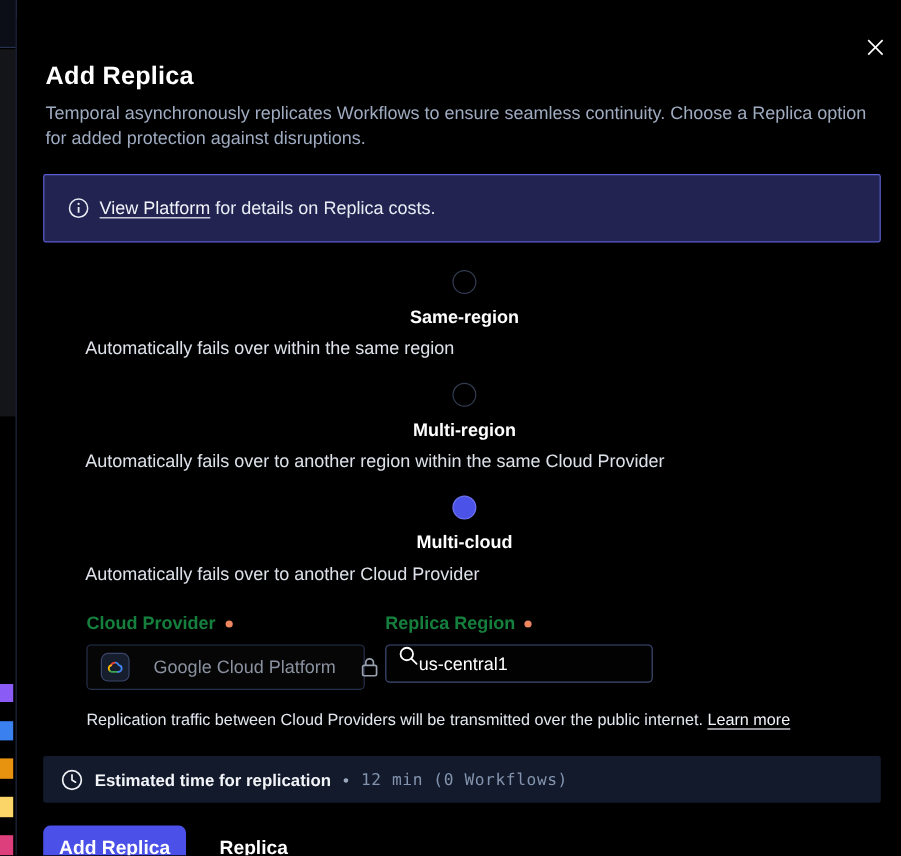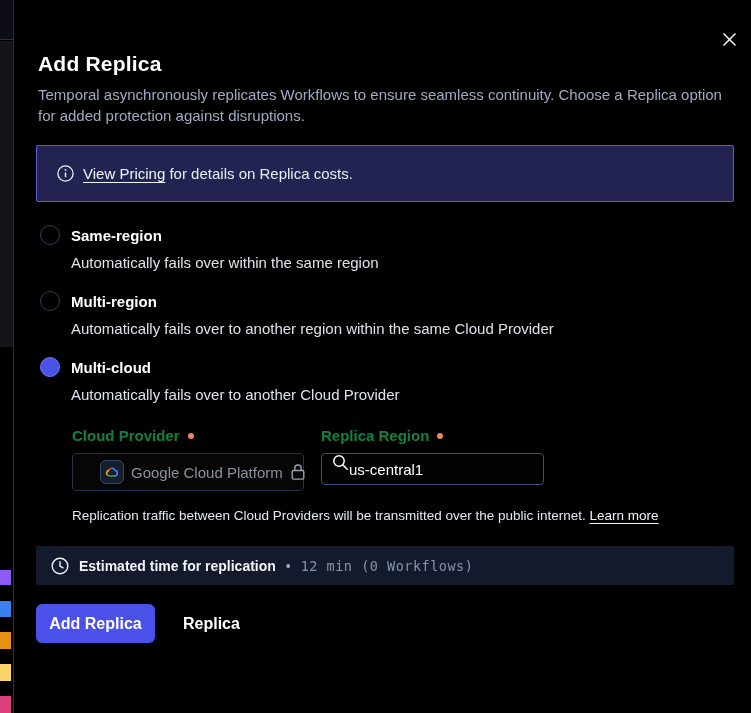--- a/index.html
+++ b/index.html
@@ -29,32 +29,32 @@
   .description { margin-top:8px; margin-left:2px; width:696px; font-size:15px; line-height:21px; color:#9fabc0; }
 
   
   .pricing-banner { margin-top:19px; width:698px; height:57px; background:#222350; border:1.5px solid #5a5ed0; border-radius:2px; display:flex; align-items:center; padding:0 20px; gap:9px; }
   .pricing-text { font-size:15px; color:#e9ecf4; }
   .pricing-link { color:#f2f4f9; text-decoration:underline; text-underline-offset:3px; cursor:pointer; }
 
   
   .options { margin-top:23px; margin-left:4px; }
   .option { margin-bottom:20px; }
-  .option-head { display:flex; align-items:center; gap:11px; cursor:pointer; }
+  .option-head { display:flex; align-items:center; gap:11px; cursor:pointer;flex-direction:column; }
   .radio { width:20px; height:20px; border-radius:50%; border:1.5px solid #333c52; background:transparent; flex:0 0 auto; }
   .radio.selected { background:#4b52e8; border:1.5px solid #6d73ef; }
   .option-label { font-size:15px; font-weight:700; color:#fff; }
   .option-desc { margin:9px 0 0 31px; font-size:15px; color:#dde2ea; }
 
   
   .form-grid { margin-left:32px; margin-top:24px; display:flex; gap:17px; }
   .field-label-row { display:flex; align-items:center; gap:8px; margin-bottom:9px; }
   .field-label { font-size:15px; font-weight:700; color:#15803d; }
   .req-dot { width:6px; height:6px; border-radius:50%; }
-  .provider-box { width:232px; height:38px; border:1px solid #27304a; border-radius:4px; background:#060607; display:flex; align-items:center; padding:0 27px; gap:7px; }
+  .provider-box { width:232px; height:38px; border:1px solid #27304a; border-radius:4px; background:#060607; display:flex; align-items:center; padding:0 11px; gap:20px; }
   .provider-name { font-size:15px; color:#8a919f; flex:1 1 auto; white-space:nowrap; }
   .gcp-badge { width:24px; height:24px; border-radius:6px; background:#161d2c; border:1px solid #39466a; display:flex; align-items:center; justify-content:center; flex:0 0 auto; }
   .region-box { width:223px; height:32px; border:1px solid #3f4e76; border-radius:4px; background:#020203; display:flex; padding:0 10px; gap:0; }
   .region-input { background:transparent; border:none; outline:none; color:#fff; font-size:15px; font-family:"Liberation Sans", sans-serif; width:160px; }
 
   
   .note { margin-left:32px; margin-top:17px; font-size:13.5px; color:#e3e8f0; }
   .note-link { color:#f0f3f8; text-decoration:underline; text-underline-offset:3px; cursor:pointer; }
 
   
@@ -99,21 +99,21 @@
       <div class="description">Temporal asynchronously replicates Workflows to ensure seamless continuity. Choose a Replica option for added protection against disruptions.</div>
 
       <div class="pricing-banner">
         <span>
           <svg width="17" height="17" viewBox="0 0 17 17">
             <circle cx="8.5" cy="8.5" r="7.6" fill="none" stroke="#e9ecf4" stroke-width="1.3"></circle>
             <line x1="8.5" y1="7.6" x2="8.5" y2="12.2" stroke="#e9ecf4" stroke-width="1.5"></line>
             <circle cx="8.5" cy="4.9" r="0.95" fill="#e9ecf4"></circle>
           </svg>
         </span>
-        <span class="pricing-text"><a class="pricing-link">View Pricing</a><span> for details on Replica costs.</span></span>
+        <span class="pricing-text"><a class="pricing-link">View Platform</a><span> for details on Replica costs.</span></span>
       </div>
 
       <div class="options">
 
         <div class="option">
           <div class="option-head">
             <span class="radio"></span>
             <span class="option-label">Same-region</span>
           </div>
           <div class="option-desc">Automatically fails over within the same region</div>

